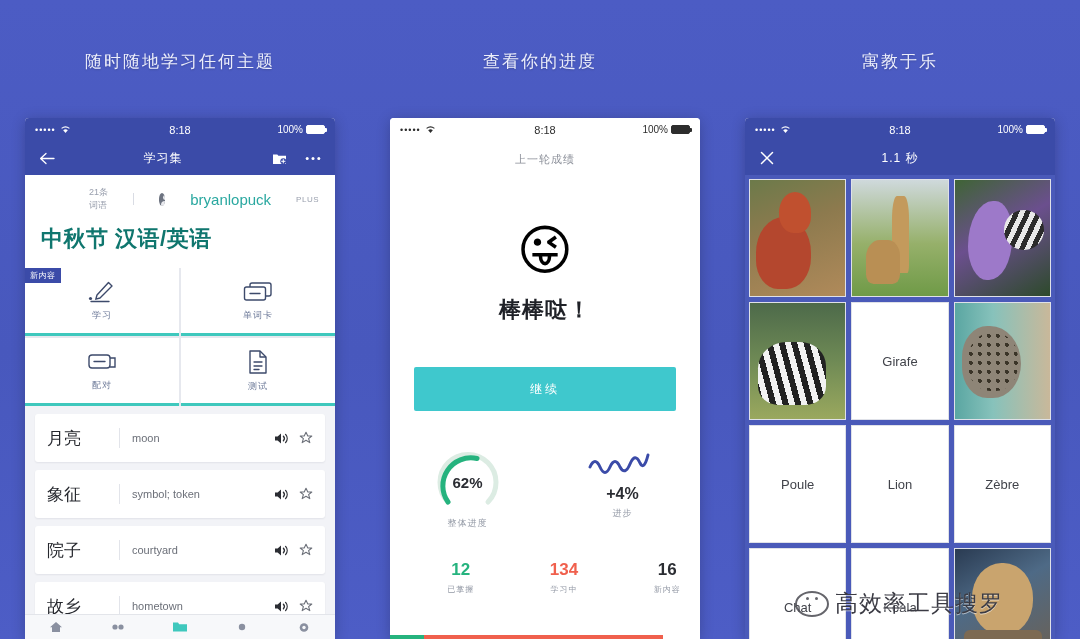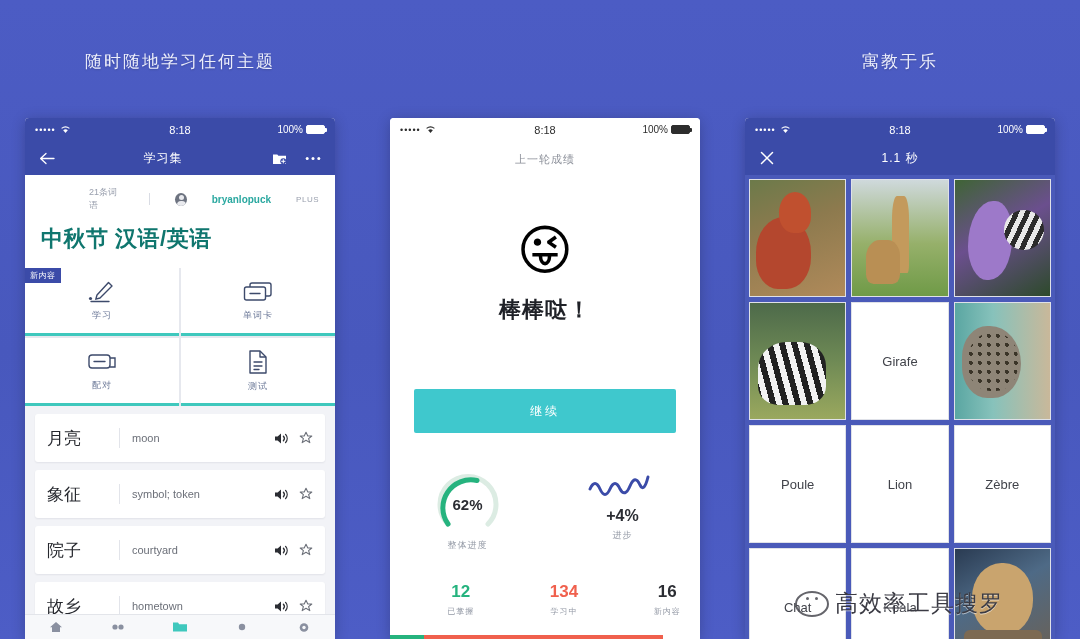--- a/index.html
+++ b/index.html
@@ -91,21 +91,21 @@
     background: #6d7380; display: inline-block; position: relative; overflow: hidden;
   }
   .avatar:before {
     content: ""; position: absolute; left: 4px; top: 2px;
     width: 5px; height: 5px; border-radius: 50%; background: #e9eaee;
   }
   .avatar:after {
     content: ""; position: absolute; left: 2px; top: 8px;
     width: 9px; height: 6px; border-radius: 4px 4px 0 0; background: #e9eaee;
   }
-  .uname { color: #2aa8a0; font-size: 10px; font-weight: bold; }
+  .uname { color: #2aa8a0; font-size: 15px; font-weight: normal; }
   .plus { color: #9aa0ae; font-size: 8px; letter-spacing: .5px; }
   .set-title { margin-top: 12px; font-size: 22px; color: #0f766e; font-weight: bold; letter-spacing: .5px; }
 
   .modes { display: grid; grid-template-columns: 1fr 1fr; gap: 2px; background: #e6e8ee; position: relative; }
   .mode {
     background: #ffffff; height: 68px;
     display: flex; flex-direction: column; align-items: center; justify-content: center;
     gap: 5px;
     border-bottom: 3px solid #3fc8bd;
     position: relative;
@@ -144,21 +144,21 @@
   .tab svg { display: block; }
 
   
   .p2-body { height: 498px; background: #ffffff; position: relative; }
   .p2-head { height: 36px; display: flex; align-items: center; justify-content: center;
              font-size: 11px; color: #8b8f99; letter-spacing: 1px; }
   .emoji-wrap { text-align: center; margin-top: 46px; }
   .emoji { font-size: 54px; line-height: 1; }
   .praise { margin-top: 18px; font-size: 22px; font-weight: bold; color: #1f2127; letter-spacing: 1px; }
   .cont-btn {
-    margin: 64px 24px 0;
+    margin: 42px 24px 0;
     height: 44px; background: #3fc8cd; color: #ffffff;
     display: flex; align-items: center; justify-content: center;
     font-size: 12px; letter-spacing: 3px;
     border-radius: 2px;
   }
   .metrics { display: flex; margin-top: 40px; }
   .metric { flex: 1; display: flex; flex-direction: column; align-items: center; gap: 4px; }
   .metric-label { font-size: 9px; color: #9399a5; letter-spacing: 1px; }
   .ring { position: relative; width: 62px; height: 62px; }
   .ring-val {
@@ -265,20 +265,21 @@
     text-shadow: 0 1px 0 rgba(255,255,255,.55);
   }
 </style>
 </head>
 <body>
 
 <div class="page">
 
   <div class="headings">
     <div class="heading h1">随时随地学习任何主题</div>
+    <div class="heading h2">查看你的进度</div>
     <div class="heading h3">寓教于乐</div>
   </div>
 
   <div class="phone phone-1">
     <div class="statusbar">
       <div class="sb-left">
         <span class="sb-dots">•••••</span>
         <svg width="11" height="9" viewBox="0 0 11 9">
             <path d="M5.5 8 L3.2 5.2 a3.6 3.6 0 0 1 4.6 0 Z" fill="#fff"></path>
             <path d="M1.6 3.4 a6.2 6.2 0 0 1 7.8 0" stroke="#fff" stroke-width="1.1" fill="none"></path>

